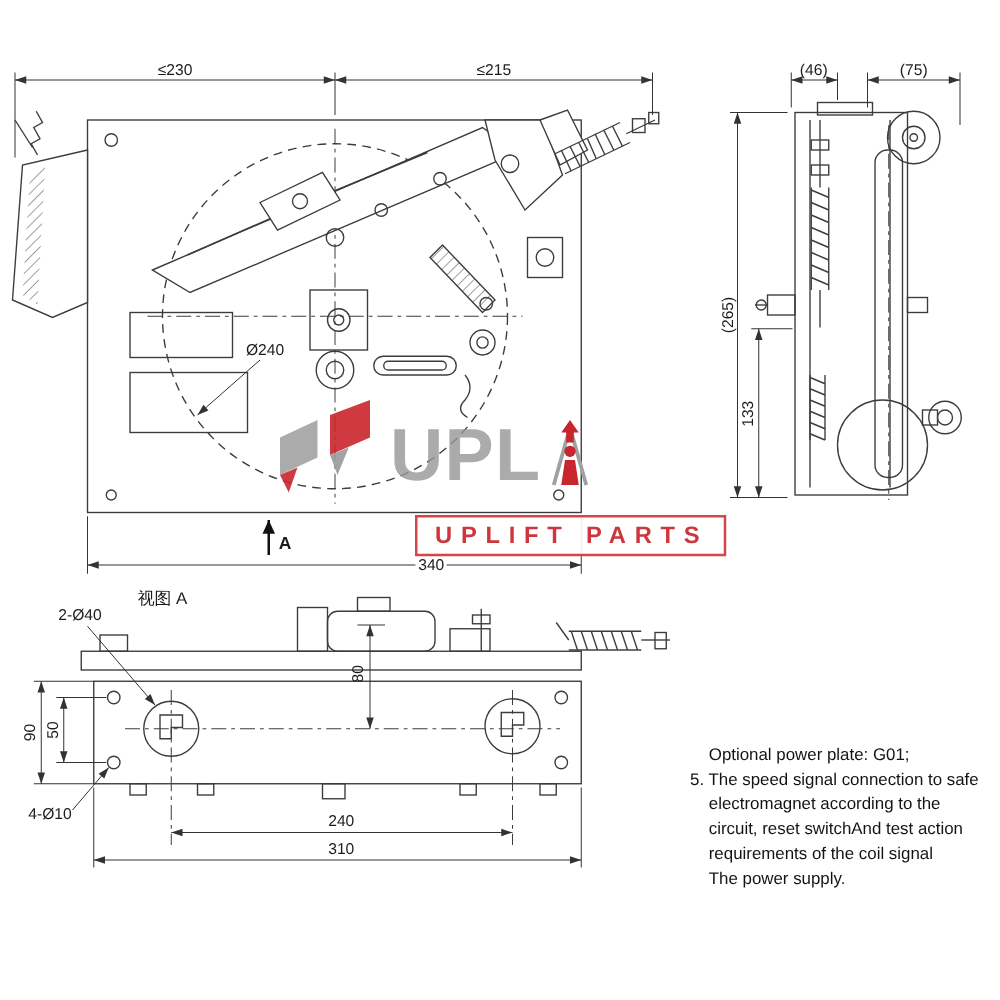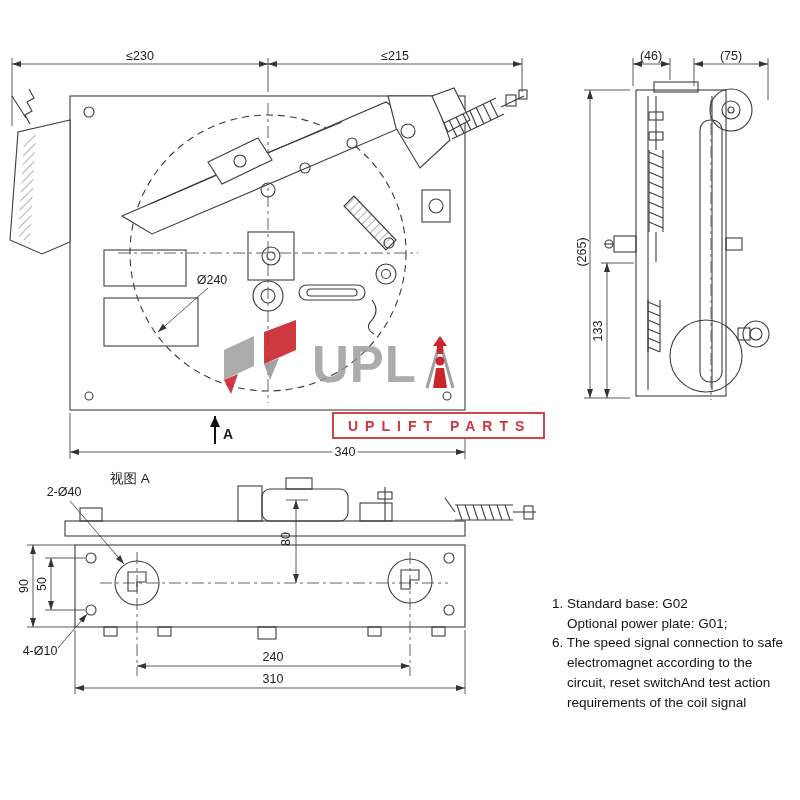--- a/index.html
+++ b/index.html
@@ -5,25 +5,25 @@
   *{box-sizing:border-box;margin:0;padding:0}
   html,body{width:800px;height:800px;background:#fff;font-family:"Liberation Sans",sans-serif}
   .canvas{position:relative;width:800px;height:800px;background:#fff;overflow:hidden}
   svg.drawing{position:absolute;left:0;top:0;z-index:1}
   svg text{font-family:"Liberation Sans",sans-serif;font-size:12.5px;fill:#1c1c1c;stroke:none}
   svg text.big{font-size:14px;font-weight:bold}
   svg text.vtitle{font-size:13.5px}
   .watermark{position:absolute;left:216px;top:320px;z-index:3;pointer-events:none}
   .wm-row{display:flex;align-items:center}
   .wm-logo{flex:0 0 auto;opacity:.9}
-  .wm-brand{display:flex;align-items:center;font-size:51px;font-weight:bold;
+  .wm-brand{display:flex;align-items:center;font-size:59px;font-weight:bold;
             color:rgba(150,150,150,.8);letter-spacing:1px;line-height:1;margin-left:4px}
   .wm-elevator{margin:0 3px 4px 3px}
   .wm-box{display:inline-block;margin:4px 0 0 116px;border:2.5px solid rgba(201,37,44,.85);
-          color:rgba(201,37,44,.92);background:rgba(255,255,255,.9);font-size:14px;font-weight:bold;
+          color:rgba(201,37,44,.92);background:rgba(255,255,255,.9);font-size:19px;font-weight:bold;
           letter-spacing:7px;padding:4px 12px 3px 14px}
   .notes{position:absolute;left:552px;top:594px;width:242px;font-size:13.5px;line-height:1.46;
          color:#141414;z-index:2}
   .notes .indent{padding-left:15px}
 </style>
 </head>
 <body>
 
 <div class="canvas">
 
@@ -280,21 +280,21 @@
         <path d="M13,54 L16,34 h8 L27,54 Z" fill="#c9252c"></path>
       </svg>
     </div>
   </div>
   <div class="wm-box">
     <span>UPLIFT PARTS</span>
   </div>
 </div>
 
 <div class="notes">
-  <div>1. Standard base: G02</div>
   <div class="indent">Optional power plate: G01;</div>
-  <div>6. The speed signal connection to safe</div>
+  <div>5. The speed signal connection to safe</div>
   <div class="indent">electromagnet according to the</div>
   <div class="indent">circuit, reset switchAnd test action</div>
   <div class="indent">requirements of the coil signal</div>
+  <div class="indent">The power supply.</div>
 </div>
 
 </div>
 
 </body></html>

